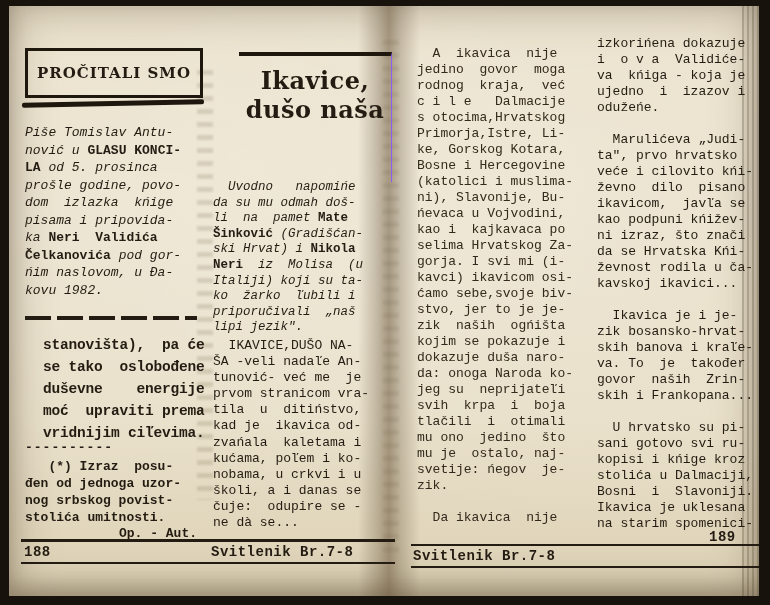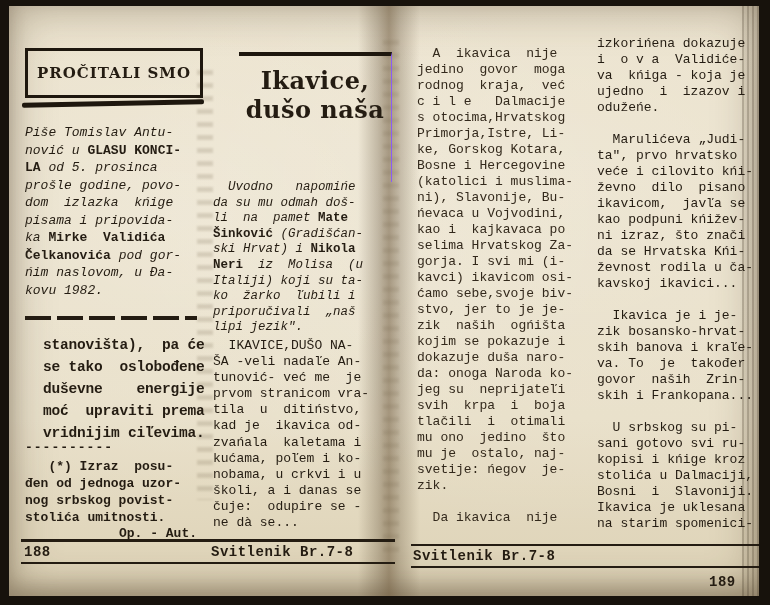--- a/index.html
+++ b/index.html
@@ -73,21 +73,21 @@
     </div>
     <div class="readbox-bar"></div>
 
     <div class="lp-intro">
         <div class="tl"><span>Piše Tomislav Antu-</span></div>
         <div class="tl"><span>nović u </span><span class="seg-b seg-n">GLASU KONCI-</span></div>
         <div class="tl"><span class="seg-b seg-n">LA</span><span> od 5. prosinca</span></div>
         <div class="tl"><span>prošle godine, povo-</span></div>
         <div class="tl"><span>dom  izlazka  kńige</span></div>
         <div class="tl"><span>pisama i pripovida-</span></div>
-        <div class="tl"><span>ka </span><span class="seg-b seg-n">Mirke  Validića</span></div>
+        <div class="tl"><span>ka </span><span class="seg-b seg-n">Neri  Validića</span></div>
         <div class="tl"><span class="seg-b seg-n">Čelkanovića</span><span> pod gor-</span></div>
         <div class="tl"><span>ńim naslovom, u Đa-</span></div>
         <div class="tl"><span>kovu 1982.</span></div>
       </div>
     <div class="sep1"></div>
     <div class="lp-para">
         <div class="tl"><span>stanovišta),  pa će</span></div>
         <div class="tl"><span>se tako  oslobođene</span></div>
         <div class="tl"><span>duševne    energije</span></div>
         <div class="tl"><span>moć  upraviti prema</span></div>
@@ -192,27 +192,27 @@
         <div class="tl"><span>ževnost rodila u ča-</span></div>
         <div class="tl"><span>kavskoj ikavici...</span></div>
         <div class="tl">&nbsp;</div>
         <div class="tl"><span>  Ikavica je i je-</span></div>
         <div class="tl"><span>zik bosansko-hrvat-</span></div>
         <div class="tl"><span>skih banova i kraľe-</span></div>
         <div class="tl"><span>va. To  je  također</span></div>
         <div class="tl"><span>govor  naših  Zrin-</span></div>
         <div class="tl"><span>skih i Frankopana...</span></div>
         <div class="tl">&nbsp;</div>
-        <div class="tl"><span>  U srbskog su pi-</span></div>
+        <div class="tl"><span>  U hrvatsko su pi-</span></div>
         <div class="tl"><span>sani gotovo svi ru-</span></div>
         <div class="tl"><span>kopisi i kńige kroz</span></div>
         <div class="tl"><span>stolića u Dalmaciji,</span></div>
         <div class="tl"><span>Bosni  i  Slavoniji.</span></div>
         <div class="tl"><span>Ikavica je uklesana</span></div>
         <div class="tl"><span>na starim spomenici-</span></div>
       </div>
 
     <div class="rule" style="left:6px;top:538px;width:348px;height:2px;"></div>
     <div class="footer-text" style="left:8px;top:542px;">Svitlenik Br.7-8</div>
-    <div class="footer-text" style="left:304px;top:568px;">189</div>
+    <div class="footer-text" style="left:304px;top:523px;">189</div>
     <div class="rule" style="left:6px;top:560px;width:348px;height:2px;"></div>
   </div>
 </div>
 
 </body></html>

